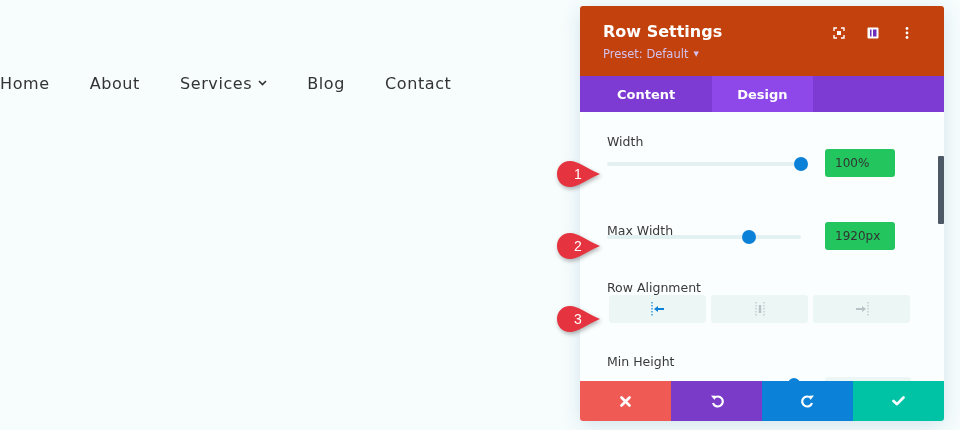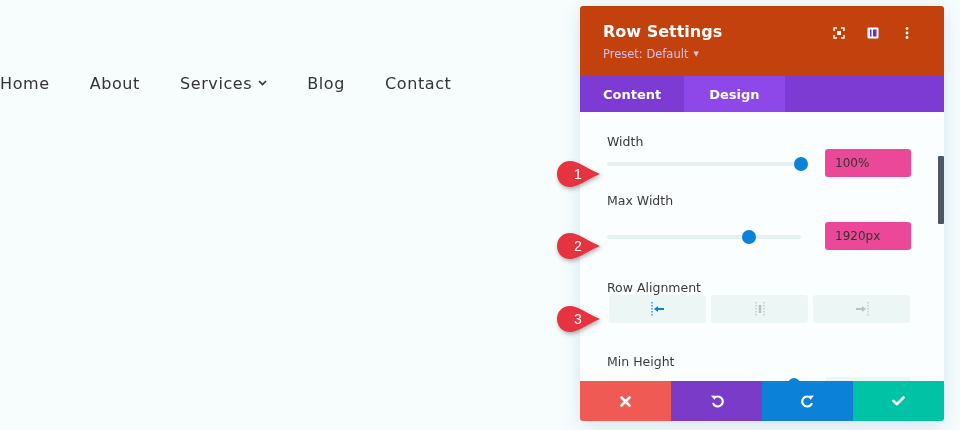--- a/index.html
+++ b/index.html
@@ -13,28 +13,28 @@
   .panel { position: absolute; left: 580px; top: 6px; width: 364px; height: 415px; background: #fff;
            box-shadow: 0 4px 20px rgba(0,80,140,0.15); border-radius: 3px; overflow: hidden; }
   .panel-header { background: #c2410c; height: 70px; padding: 16px 23px; position: relative; }
   .panel-title { color: #fff; font-size: 16px; font-weight: bold; }
   .preset { color: #d3c2ef; font-size: 11.5px; margin-top: 6px; display: flex; align-items: center; cursor: pointer; }
   .preset .caret { font-size: 7px; margin-left: 5px; }
   .hdr-icons { position: absolute; top: 19px; right: 20px; display: flex; gap: 0; }
   .hdr-icon { width: 34px; height: 16px; display: flex; align-items: center; justify-content: center; cursor: pointer; }
 
   .tabs { background: #7d3bd4; height: 36px; display: flex; }
-  .tab { color: #fff; font-size: 13px; font-weight: bold; padding: 0 23px; display: flex; align-items: center; cursor: pointer; }
+  .tab { color: #fff; font-size: 13px; font-weight: bold; padding: 0 37px; display: flex; align-items: center; cursor: pointer; }
   .tab.active { background: #8e48ea; padding: 16px 25px; }
 
   .body { position: relative; height: 269px; background: #fbfefe; overflow: hidden; border-radius: 8px; }
   .field-label { position: absolute; left: 27px; font-size: 12.5px; color: #3a3a3a; }
   .slider { position: absolute; left: 27px; height: 4px; background: #e3f1f3; border-radius: 2px; width: 194px; }
   .slider .thumb { position: absolute; top: -5px; width: 14px; height: 14px; border-radius: 50%; background: #0c81d8; margin-left: -7px; cursor: grab; }
-  .value-box { position: absolute; left: 245px; width: 86px; height: 28px; background: #ec4899; border-radius: 3px;
+  .value-box { position: absolute; left: 245px; width: 70px; height: 28px; background: #22c55e; border-radius: 3px;
                font-size: 12px; color: #333; padding: 0 10px; display: flex; align-items: center; }
   .align-row { position: absolute; left: 29px; top: 162px; display: flex; gap: 5px; }
   .align-btn { width: 97px; height: 28px; background: #ecf7f5; border-radius: 3px; display: flex; align-items: center; justify-content: center; cursor: pointer; }
 
   .scrollbar { position: absolute; right: 0; top: 44px; width: 6px; height: 68px; background: #4c5866; border-radius: 1px; cursor: pointer; }
   .partial-thumb { position: absolute; top: 266px; left: 208px; width: 12px; height: 12px; border-radius: 50%; background: #0c81d8; }
   .partial-box { position: absolute; top: 265px; left: 245px; width: 86px; height: 14px; background: #ecf7f5; border-radius: 3px 3px 0 0; }
 
   .footer { display: flex; height: 40px; }
   .fbtn { flex: 1; display: flex; align-items: center; justify-content: center; cursor: pointer; }
@@ -103,21 +103,21 @@
     <div class="tab active">Design</div>
   </div>
 
   <div class="body">
     <div class="field-label" style="top:22px">Width</div>
     <div class="slider" style="top:50px">
       <div class="thumb" id="thumb-width" style="left: 100%;"></div>
     </div>
     <div class="value-box" style="top:37px">100%</div>
 
-    <div class="field-label" style="top:81px">Max Width</div>
+    <div class="field-label" style="top:111px">Max Width</div>
     <div class="slider" style="top:123px">
       <div class="thumb" id="thumb-maxwidth" style="left: 73%;"></div>
     </div>
     <div class="value-box" style="top:110px">1920px</div>
 
     <div class="field-label" style="top:168px">Row Alignment</div>
     <div class="align-row" style="top:183px">
       <div class="align-btn">
         <svg width="16" height="14" viewBox="0 0 16 14">
             <line x1="2" y1="0" x2="2" y2="14" stroke="#0c81d8" stroke-width="1.2" stroke-dasharray="1.5 1.5"></line>

